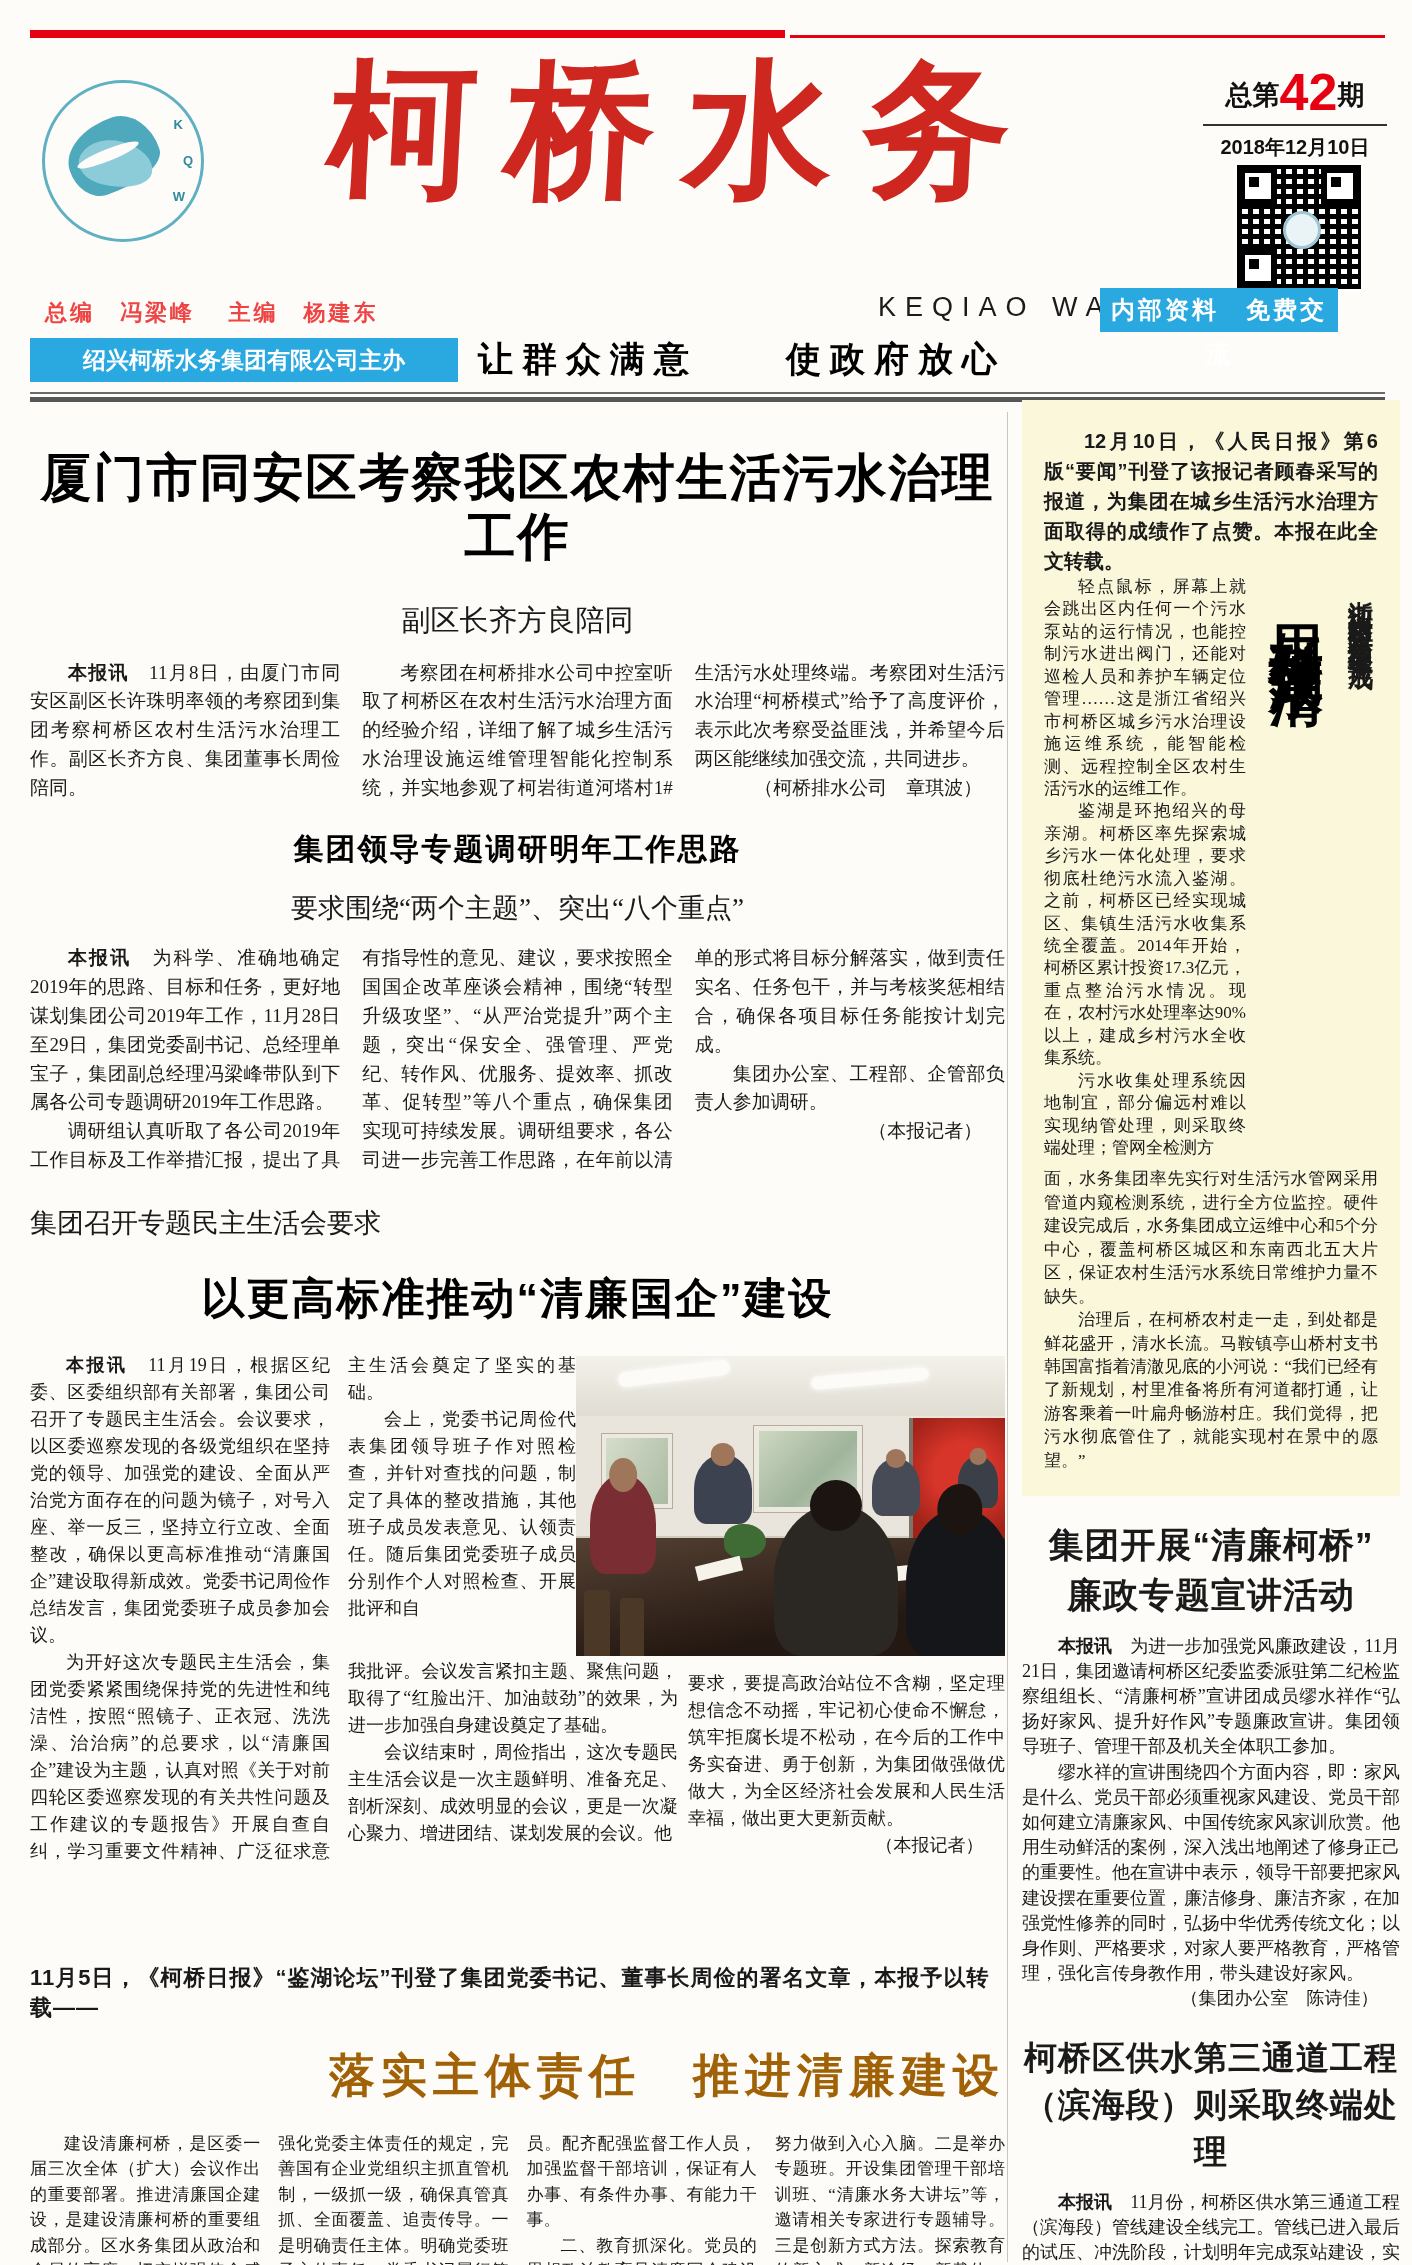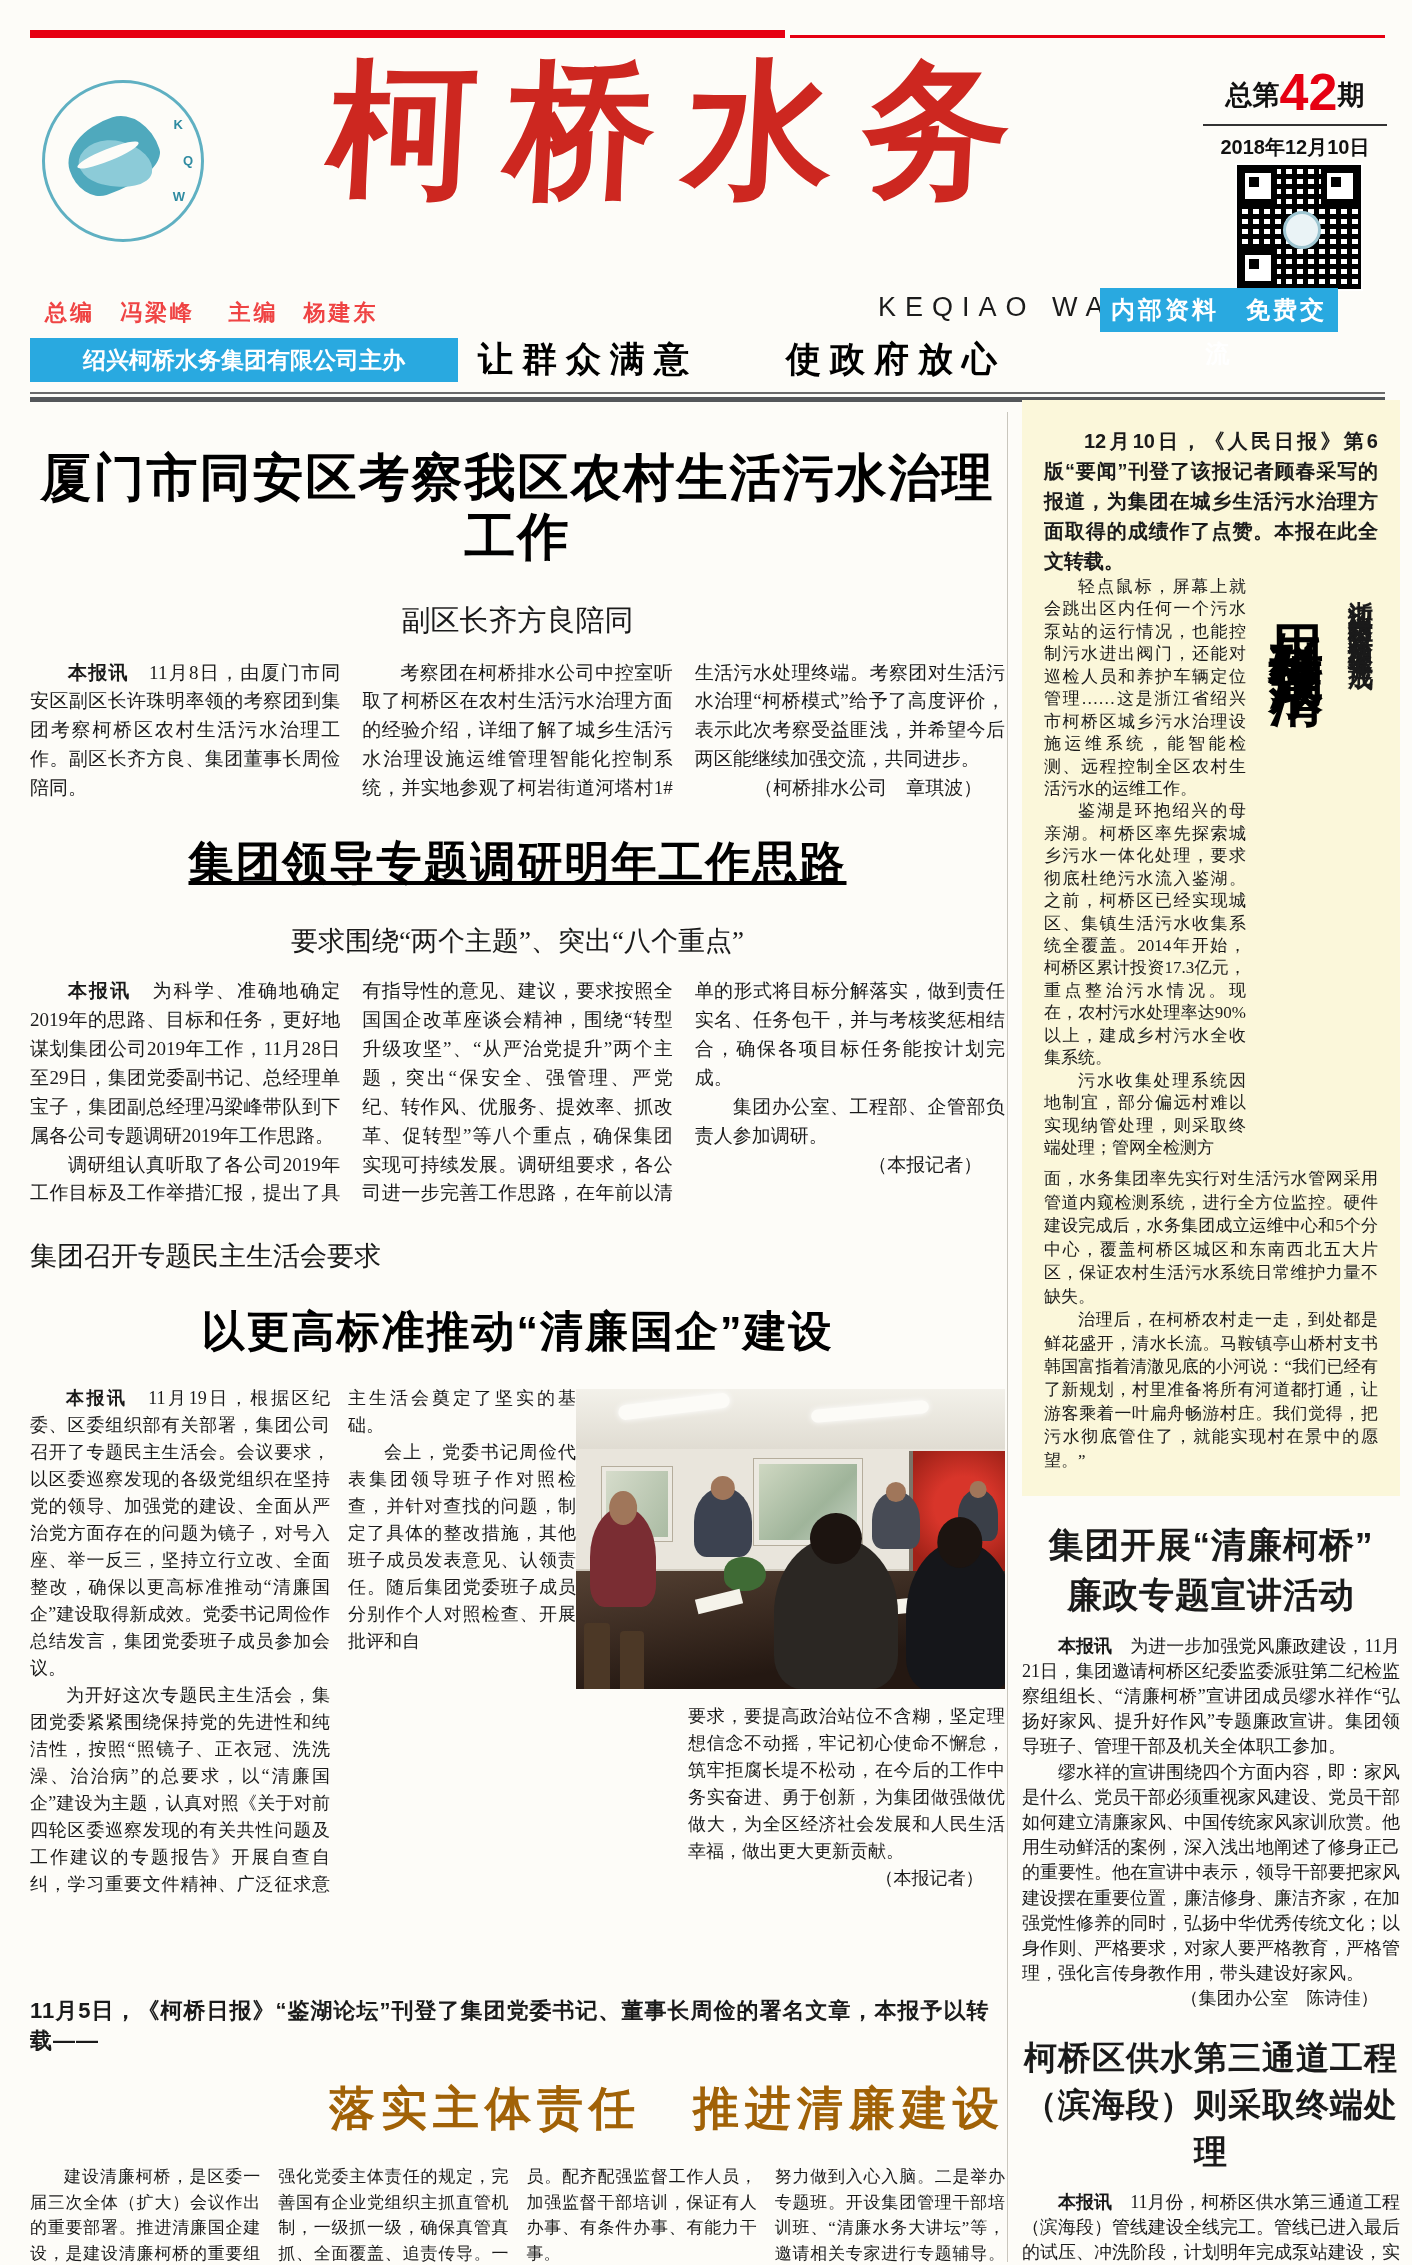--- a/index.html
+++ b/index.html
@@ -56,21 +56,21 @@
   .ind{text-indent:2em;}
   .lede{font-weight:bold;font-family:"Liberation Sans",sans-serif;}
   .byline{text-align:right;padding-right:1.2em;font-family:"Liberation Serif",serif;}
   .h-main{font-weight:900;text-align:center;color:#000;}
   
   .a1-head{font-size:51px;letter-spacing:2px;line-height:1.15;}
   .a1-sub{font-family:"Liberation Serif",serif;font-size:29px;text-align:center;margin:12px 0 18px;}
   .cols3{column-count:3;column-gap:22px;font-size:19px;line-height:1.52;}
   
   .a2{margin-top:26px;}
-  .a2-head{font-size:45px;letter-spacing:2px;text-decoration:underline;}
+  .a2-head{font-size:30px;letter-spacing:2px;}
   .a2-sub{font-family:"Liberation Serif",serif;font-size:27px;text-align:center;margin:14px 0 18px;}
   
   .a3{margin-top:30px;}
   .a3-kicker{font-family:"Liberation Serif",serif;font-size:27px;margin-bottom:10px;}
   .a3-head{font-size:43px;letter-spacing:2px;margin-bottom:24px;}
   .a3body{position:relative;height:515px;font-size:18px;line-height:1.5;}
   .a3c1{position:absolute;left:0;top:0;width:300px;height:515px;overflow:hidden;}
   .a3c2a{position:absolute;left:318px;top:0;width:228px;height:300px;overflow:hidden;}
   .a3c2b{position:absolute;left:318px;top:306px;width:330px;height:209px;overflow:hidden;}
   .a3c3{position:absolute;left:658px;top:318px;width:317px;height:197px;overflow:hidden;}
@@ -208,20 +208,24 @@
           <div class="paper" style="left:300px;top:210px;transform:rotate(-6deg);"></div>
           <div class="person" style="left:14px;top:118px;width:66px;height:100px;background:#7a2d33;"></div>
           <div class="person" style="left:118px;top:98px;width:58px;height:70px;background:#3c4250;"></div>
           <div class="person" style="left:296px;top:102px;width:48px;height:58px;background:#474b55;"></div>
           <div class="person" style="left:382px;top:100px;width:40px;height:52px;background:#3a3f48;"></div>
           <div class="person away" style="left:198px;top:148px;width:124px;height:152px;background:#2b2723;"></div>
           <div class="person away" style="left:330px;top:152px;width:108px;height:150px;background:#15161a;"></div>
           <div class="chair" style="left:8px;bottom:0;width:26px;height:66px;"></div>
           <div class="chair" style="left:44px;bottom:0;width:24px;height:58px;"></div>
         </div>
+        <div class="a3c2b">
+          <p>我批评。会议发言紧扣主题、聚焦问题，取得了“红脸出汗、加油鼓劲”的效果，为进一步加强自身建设奠定了基础。</p>
+          <p class="ind">会议结束时，周俭指出，这次专题民主生活会议是一次主题鲜明、准备充足、剖析深刻、成效明显的会议，更是一次凝心聚力、增进团结、谋划发展的会议。他</p>
+        </div>
         <div class="a3c3">
           <p>要求，要提高政治站位不含糊，坚定理想信念不动摇，牢记初心使命不懈怠，筑牢拒腐长堤不松动，在今后的工作中务实奋进、勇于创新，为集团做强做优做大，为全区经济社会发展和人民生活幸福，做出更大更新贡献。</p>
           <p class="byline">（本报记者）</p>
         </div>
       </div>
     </section>
 
     <section class="bottom">
       <div class="b-kicker">11月5日，《柯桥日报》“鉴湖论坛”刊登了集团党委书记、董事长周俭的署名文章，本报予以转载——</div>
       <div class="b-head">落实主体责任　推进清廉建设</div>

